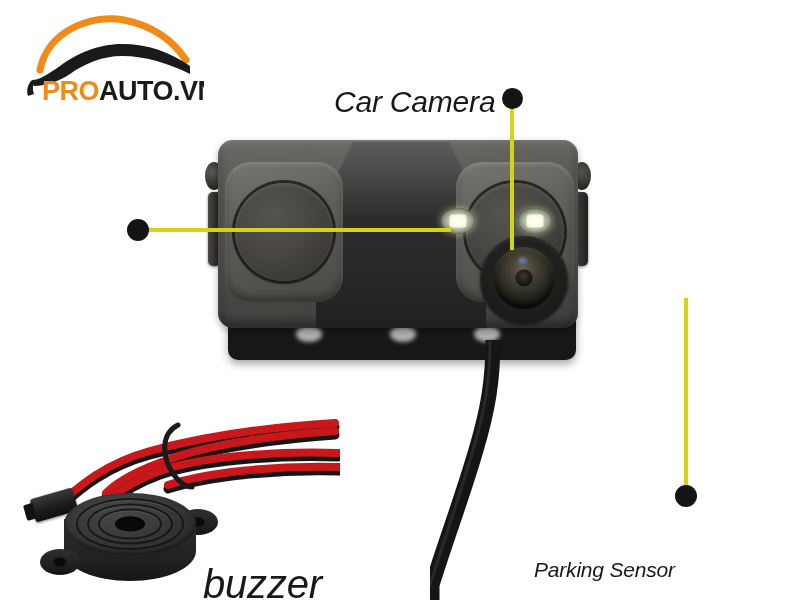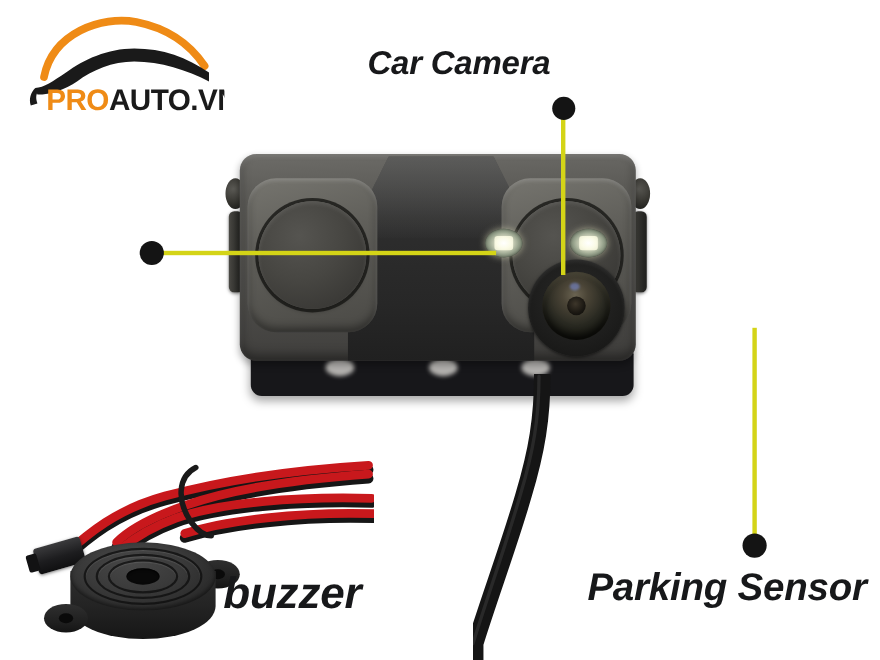--- a/index.html
+++ b/index.html
@@ -22,29 +22,30 @@
     left: 14px;
     top: 8px;
     width: 190px;
     height: 95px;
   }
   #logo svg { display: block; width: 190px; height: 95px; }
 
   
   .callout-label {
     position: absolute;
-    font-weight: bold;
+    font-weight: normal;
     font-style: italic;
     color: #17181a;
     white-space: nowrap;
     letter-spacing: -0.2px;
+    margin-top: 44px;
   }
   #label-car-camera { left: 334px; top: 41px; font-size: 30px; }
   #label-led        { left: 6px;   top: 190px; font-size: 29px; }
-  #label-parking    { left: 534px; top: 514px; font-size: 35px; }
+  #label-parking    { left: 534px; top: 514px; font-size: 21px; }
   #label-buzzer     { left: 203px; top: 518px; font-size: 40px; }
 
   
   .leader {
     position: absolute;
     background: #d4d417;
   }
   .leader-v { width: 4px; }
   .leader-h { height: 4px; }
   .dot {

